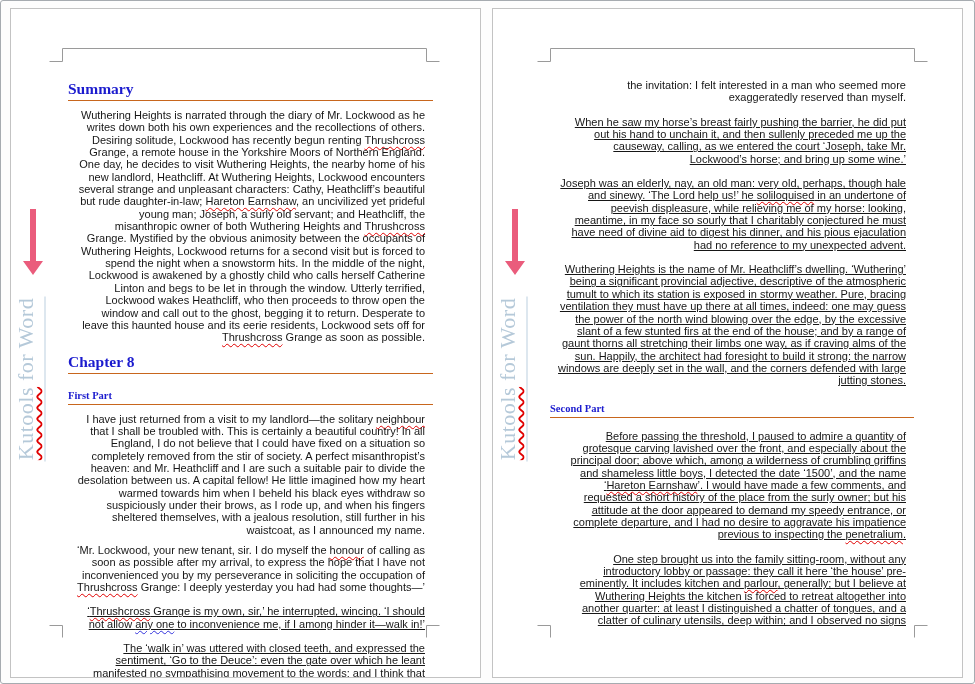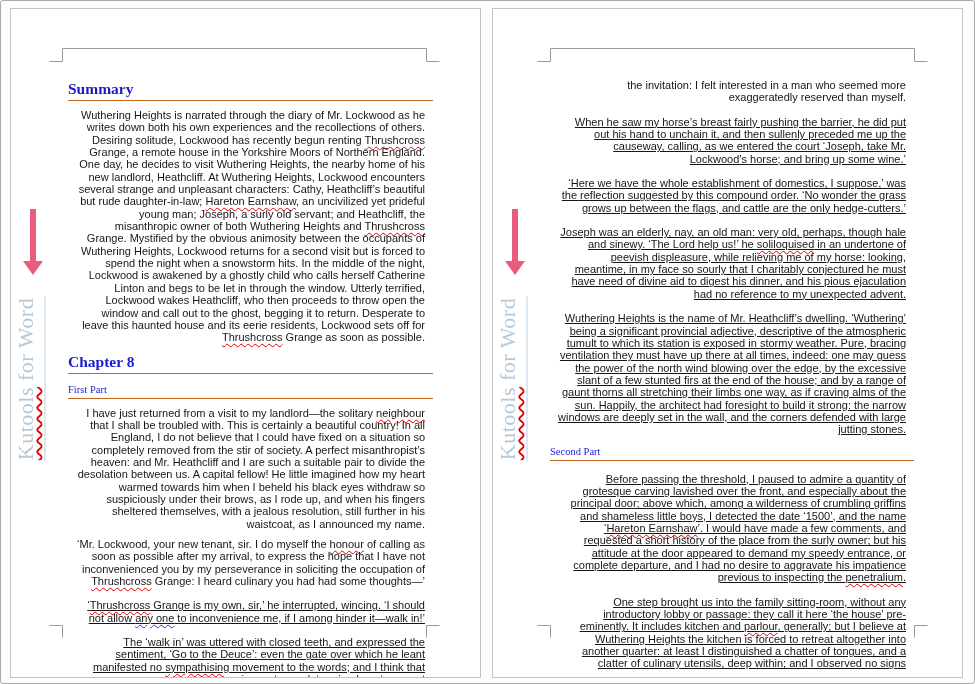--- a/index.html
+++ b/index.html
@@ -4,22 +4,22 @@
 <style>
   html,body{margin:0;padding:0;background:#ffffff;font-family:"Liberation Sans",sans-serif;}
   .frame{position:relative;width:973px;height:682px;border:1px solid #a6abb0;border-radius:3px;background:#fdfdfd;overflow:hidden;}
   .page{position:absolute;top:7px;width:469px;height:668px;background:#ffffff;border:1px solid #c3c3c3;overflow:hidden;}
   #page1{left:9px;}
   #page2{left:491px;}
   .content{position:absolute;top:0;left:57px;width:365px;padding-top:62px;}
   #page2 .content{left:57px;width:364px;}
   .h1{font-family:"Liberation Serif",serif;font-weight:bold;font-size:15.5px;line-height:19px;
       color:var(--head,#1b1bce);border-bottom:1px solid var(--rule,#c8661d);padding-bottom:2px;margin:8px 0 4px;}
-  .h2{font-family:"Liberation Serif",serif;font-weight:normal;font-size:10.5px;line-height:13px;
-      color:var(--head,#1b1bce);border-bottom:1px solid var(--rule,#c8661d);padding-bottom:2px;margin:9px 0 4px;}
+  .h2{font-family:"Liberation Serif",serif;font-weight:bold;font-size:10.5px;line-height:13px;
+      color:var(--head,#1b1bce);border-bottom:1px solid var(--rule,#c8661d);padding-bottom:2px;margin:15px 0 4px;}
   p.body{margin:8px;font-size:11px;line-height:12.35px;color:#161616;text-align:right;}
   p.gap{margin-top:12px;text-decoration:underline;}
   .sp{text-decoration:underline;text-decoration-style:wavy;text-decoration-color:var(--sp,#e00000);
       text-decoration-thickness:1px;text-underline-offset:2px;}
   .gr{text-decoration:underline;text-decoration-style:wavy;text-decoration-color:var(--gr,#3333dd);
       text-decoration-thickness:1px;text-underline-offset:2px;}
   .bounds{position:absolute;left:0;top:0;}
   .watermark{position:absolute;left:-64px;top:354px;width:165px;height:29px;transform:rotate(-90deg);
       font-family:"Liberation Serif",serif;font-size:22px;line-height:23px;color:var(--wm,#b5c9d9);
       border-bottom:1px solid var(--wmline,#bccfdf);white-space:nowrap;letter-spacing:.5px;text-align:center;
@@ -39,38 +39,37 @@
     <div class="watermark"><span class="sp">Kutools</span><span> for Word</span></div>
     <svg class="arrow" width="24" height="70" viewBox="0 0 24 70">
       <path class="apath" d="M9,2 H15 V54 H22 L12,68 L2,54 H9 Z" fill="#ea5c7c"></path>
     </svg>
     <div class="content">
         <div class="h1">Summary</div>
         <p class="body"><span>Wuthering Heights is narrated through the diary of Mr. Lockwood as he writes down both his own experiences and the recollections of others. Desiring solitude, Lockwood has recently begun renting </span><span class="sp">Thrushcross</span><span> Grange, a remote house in the Yorkshire Moors of Northern England. One day, he decides to visit Wuthering Heights, the nearby home of his new landlord, Heathcliff. At Wuthering Heights, Lockwood encounters several strange and unpleasant characters: Cathy, Heathcliff’s beautiful but rude daughter-in-law; </span><span class="sp">Hareton Earnshaw</span><span>, an uncivilized yet prideful young man; Joseph, a surly old servant; and Heathcliff, the misanthropic owner of both Wuthering Heights and </span><span class="sp">Thrushcross</span><span> Grange. Mystified by the obvious animosity between the occupants of Wuthering Heights, Lockwood returns for a second visit but is forced to spend the night when a snowstorm hits. In the middle of the night, Lockwood is awakened by a ghostly child who calls herself Catherine Linton and begs to be let in through the window. Utterly terrified, Lockwood wakes Heathcliff, who then proceeds to throw open the window and call out to the ghost, begging it to return. Desperate to leave this haunted house and its eerie residents, Lockwood sets off for </span><span class="sp">Thrushcross</span><span> Grange as soon as possible.</span></p>
         <div class="h1">Chapter 8</div>
         <div class="h2">First Part</div>
         <p class="body"><span>I have just returned from a visit to my landlord—the solitary </span><span class="sp">neighbour</span><span> that I shall be troubled with. This is certainly a beautiful country! In all England, I do not believe that I could have fixed on a situation so completely removed from the stir of society. A perfect misanthropist’s heaven: and Mr. Heathcliff and I are such a suitable pair to divide the desolation between us. A capital fellow! He little imagined how my heart warmed towards him when I beheld his black eyes withdraw so suspiciously under their brows, as I rode up, and when his fingers sheltered themselves, with a jealous resolution, still further in his waistcoat, as I announced my name.</span></p>
-        <p class="body"><span>‘Mr. Lockwood, your new tenant, sir. I do myself the </span><span class="sp">honour</span><span> of calling as soon as possible after my arrival, to express the hope that I have not inconvenienced you by my perseverance in soliciting the occupation of </span><span class="sp">Thrushcross</span><span> Grange: I heard culinary you had had some thoughts—’</span></p>
+        <p class="body"><span>‘Mr. Lockwood, your new tenant, sir. I do myself the </span><span class="sp">honour</span><span> of calling as soon as possible after my arrival, to express the hope that I have not inconvenienced you by my perseverance in soliciting the occupation of </span><span class="sp">Thrushcross</span><span> Grange: I deeply yesterday you had had some thoughts—’</span></p>
         <p class="body gap"><span>‘</span><span class="sp">Thrushcross</span><span> Grange is my own, sir,’ he interrupted, wincing. ‘I should not allow </span><span class="gr">any one</span><span> to inconvenience me, if I among hinder it—walk in!’</span></p>
         <p class="body gap"><span>The ‘walk in’ was uttered with closed teeth, and expressed the sentiment, ‘Go to the Deuce’: even the gate over which he leant manifested no </span><span class="sp">sympathising</span><span> movement to the words; and I think that circumstance determined me to accept</span></p>
       </div>
   </div>
 
   <div class="page" id="page2">
     <svg class="bounds" width="469" height="668" viewBox="0 0 469 668">
       <path class="bpath" d="M44.5,52.5 H57.5 V39.5 H421.5 V52.5 H434.5 M44.5,616.5 H57.5 V628.5 M421.5,628.5 V616.5 H434.5" fill="none" stroke="#9a9a9a"></path>
     </svg>
     <div class="watermark"><span class="sp">Kutools</span><span> for Word</span></div>
     <svg class="arrow" width="24" height="70" viewBox="0 0 24 70">
       <path class="apath" d="M9,2 H15 V54 H22 L12,68 L2,54 H9 Z" fill="#ea5c7c"></path>
     </svg>
     <div class="content">
         <p class="body"><span>the invitation: I felt interested in a man who seemed more exaggeratedly reserved than myself.</span></p>
         <p class="body gap"><span>When he saw my horse’s breast fairly pushing the barrier, he did put out his hand to unchain it, and then sullenly preceded me up the causeway, calling, as we entered the court ‘Joseph, take Mr. Lockwood’s horse; and bring up some wine.’</span></p>
-        <p class="body gap"><span>‘Here we have the whole establishment of domestics, I suppose,’ was the reflection suggested by this compound order. ‘No wonder the grass grows up between the flags, and cattle are the only hedge-cutters.’</span></p>
         <p class="body gap"><span>Joseph was an elderly, nay, an old man: very old, perhaps, though hale and sinewy. ‘The Lord help us!’ he </span><span class="sp">soliloquised</span><span> in an undertone of peevish displeasure, while relieving me of my horse: looking, meantime, in my face so sourly that I charitably conjectured he must have need of divine aid to digest his dinner, and his pious ejaculation had no reference to my unexpected advent.</span></p>
         <p class="body gap"><span>Wuthering Heights is the name of Mr. Heathcliff’s dwelling. ‘Wuthering’ being a significant provincial adjective, descriptive of the atmospheric tumult to which its station is exposed in stormy weather. Pure, bracing ventilation they must have up there at all times, indeed: one may guess the power of the north wind blowing over the edge, by the excessive slant of a few stunted firs at the end of the house; and by a range of gaunt thorns all stretching their limbs one way, as if craving alms of the sun. Happily, the architect had foresight to build it strong: the narrow windows are deeply set in the wall, and the corners defended with large jutting stones.</span></p>
         <div class="h2">Second Part</div>
         <p class="body gap"><span>Before passing the threshold, I paused to admire a quantity of grotesque carving lavished over the front, and especially about the principal door; above which, among a wilderness of crumbling griffins and shameless little boys, I detected the date ‘1500’, and the name ‘</span><span class="sp">Hareton Earnshaw</span><span>’. I would have made a few comments, and requested a short history of the place from the surly owner; but his attitude at the door appeared to demand my speedy entrance, or complete departure, and I had no desire to aggravate his impatience previous to inspecting the </span><span class="sp">penetralium</span><span>.</span></p>
         <p class="body gap"><span>One step brought us into the family sitting-room, without any introductory lobby or passage: they call it here ‘the house’ pre-eminently. It includes kitchen and </span><span class="sp">parlour</span><span>, generally; but I believe at Wuthering Heights the kitchen is forced to retreat altogether into another quarter: at least I distinguished a chatter of tongues, and a clatter of culinary utensils, deep within; and I observed no signs</span></p>
       </div>
   </div>
 
 </div>
 

